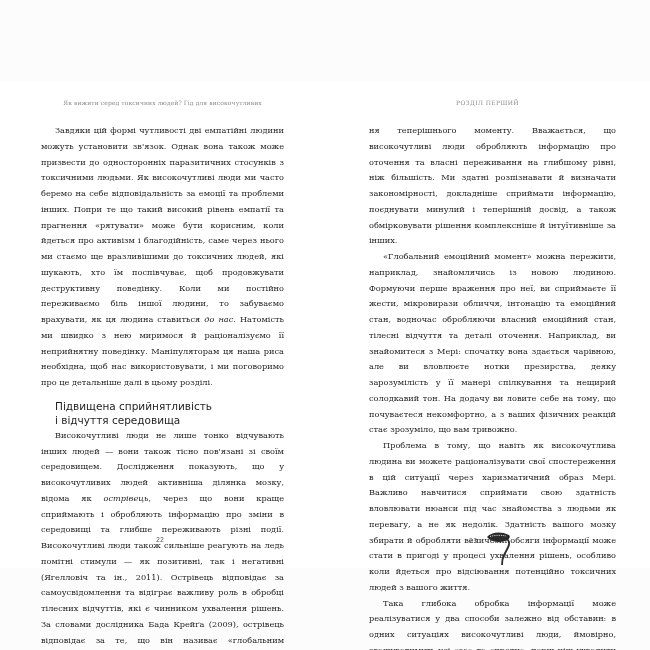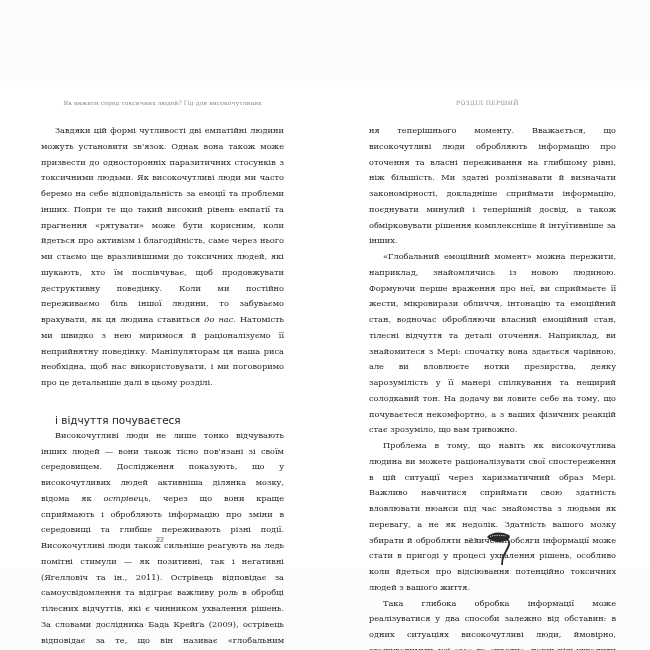--- a/index.html
+++ b/index.html
@@ -83,21 +83,21 @@
 </style>
 </head>
 <body>
 
 <div class="spread">
 
   <div class="page left">
     <div class="running-head">Як вижити серед токсичних людей? Гід для високочутливих</div>
     <div class="body-text">
       <p><span>Завдяки цій формі чутливості дві емпатійні людини можуть установити зв'язок. Однак вона також може призвести до односторонніх паразитичних стосунків з токсичними людьми. Як високочутливі люди ми часто беремо на себе відповідальність за емоції та проблеми інших. Попри те що такий високий рівень емпатії та прагнення «рятувати» може бути корисним, коли йдеться про активізм і благодійність, саме через нього ми стаємо ще вразливішими до токсичних людей, які шукають, хто їм поспівчуває, щоб продовжувати деструктивну поведінку. Коли ми постійно переживаємо біль іншої людини, то забуваємо врахувати, як ця людина ставиться </span><em>до нас</em><span>. Натомість ми швидко з нею миримося й раціоналізуємо її неприйнятну поведінку. Маніпуляторам ця наша риса необхідна, щоб нас використовувати, і ми поговоримо про це детальніше далі в цьому розділі.</span></p>
-      <h2><br><span>і відчуття почуваєтеся</span></h2>
+      <h2><span>Підвищена сприйнятливість</span><br><span>і відчуття середовища</span></h2>
       <p><span>Високочутливі люди не лише тонко відчувають інших людей — вони також тісно пов'язані зі своїм середовищем. Дослідження показують, що у високочутливих людей активніша ділянка мозку, відома як </span><em>острівець</em><span>, через що вони краще сприймають і обробляють інформацію про зміни в середовищі та глибше переживають різні події. Високочутливі люди також сильніше реагують на ледь помітні стимули — як позитивні, так і негативні (Ягелловіч та ін., 2011). Острівець відповідає за самоусвідомлення та відіграє важливу роль в обробці тілесних відчуттів, які є чинником ухвалення рішень. За словами дослідника Бада Крейґа (2009), острівець відповідає за те, що він називає «глобальним емоційним моментом»: збирає інформацію про наше оточення, тілесні відчуття та емоції, щоб сформувати суб'єктивне переживан-</span></p>
     </div>
     <div class="folio">22</div>
   </div>
 
   <div class="page right">
     <div class="running-head">Розділ перший</div>
     <div class="body-text">
       <p class="cont">ня теперішнього моменту. Вважається, що високочутливі люди обробляють інформацію про оточення та власні переживання на глибшому рівні, ніж більшість. Ми здатні розпізнавати й визначати закономірності, докладніше сприймати інформацію, поєднувати минулий і теперішній досвід, а також обмірковувати рішення комплексніше й інтуїтивніше за інших.</p>
       <p>«Глобальний емоційний момент» можна пережити, наприклад, знайомлячись із новою людиною. Формуючи перше враження про неї, ви сприймаєте її жести, мікровирази обличчя, інтонацію та емоційний стан, водночас обробляючи власний емоційний стан, тілесні відчуття та деталі оточення. Наприклад, ви знайомитеся з Мері: спочатку вона здається чарівною, але ви вловлюєте нотки презирства, деяку зарозумілість у її манері спілкування та нещирий солодкавий тон. На додачу ви ловите себе на тому, що почуваєтеся некомфортно, а з ваших фізичних реакцій стає зрозуміло, що вам тривожно.</p>

